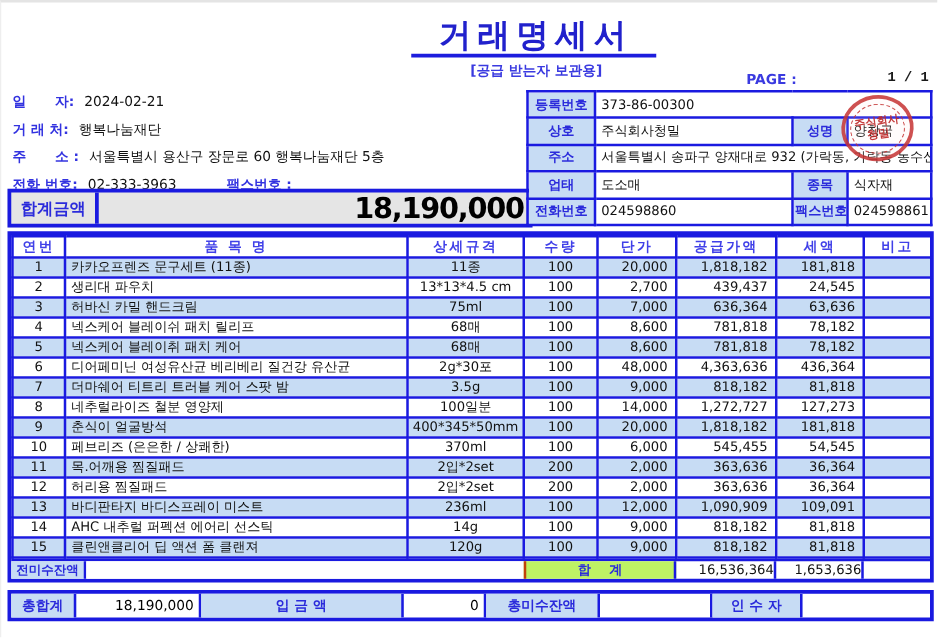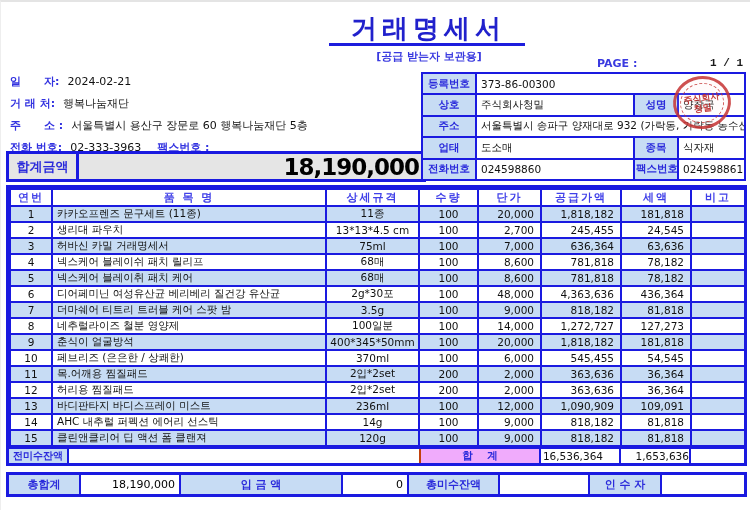--- a/index.html
+++ b/index.html
@@ -20,21 +20,21 @@
     position:absolute; left:318px; top:47px; width:220px; text-align:center;
     font-size:11px; font-weight:bold; color:#3a3ae0;
   }
   .page-label { position:absolute; left:596px; top:55px; font-size:11px; font-weight:bold; color:#3a3ae0; }
   .page-value { position:absolute; left:676px; top:55px; width:66px; text-align:right; font-size:11px; font-weight:bold; color:#1a1a1a;font-family:Liberation Mono, monospace; }
 
   
   .buyer-line { position:absolute; left:9px; font-size:11px; line-height:13px; }
   .buyer-line .lbl { color:#3333e0; font-weight:bold; white-space:pre; }
   .buyer-line .val { color:#111; margin-left:8px; }
-  .buyer-line .lbl2 { color:#3333e0; font-weight:bold; margin-left:16px; white-space:pre; }
+  .buyer-line .lbl2 { color:#3333e0; font-weight:bold; margin-left:40px; white-space:pre; }
 
   .total-box {
     position:absolute; left:5px; top:149px; width:420px; height:31px;
     border:3px solid #1a1ae0; display:flex; align-items:stretch; background:#e5e5e5;
   }
   .total-box .tlabel {
     width:70px; border-right:3px solid #1a1ae0; display:flex; align-items:center; justify-content:center;
     font-size:13px; font-weight:bold; color:#2b2bdb;
   }
   .total-box .tvalue {
@@ -73,35 +73,35 @@
   table.items tr.stripe td { background:#c7dcf4; }
   table.items td:nth-child(1) { text-align:center; }
   table.items td:nth-child(2) { text-align:left; padding-left:4px; }
   table.items td:nth-child(3), table.items td:nth-child(4) { text-align:center; }
   table.items td:nth-child(5), table.items td:nth-child(6), table.items td:nth-child(7) { text-align:right; padding-right:6px; }
 
   .sum-row { display:flex; height:16px; border-top:2px solid #1a1ae0; font-size:10.5px; }
   .sum-row > div { display:flex; align-items:center; }
   .sum-cell-prev { width:60px; background:#c7dcf4; color:#2b2bdb; font-weight:bold; justify-content:center; border-right:2px solid #1a1ae0; font-size:10px; }
   .sum-cell-gap { flex:1; background:#fff; }
-  .sum-cell-label { width:122px; background:#f0abfc; color:#2b2bdb; font-weight:bold; justify-content:center; border-left:2px solid #c2410c; border-right:2px solid #1a1ae0; white-space:pre; }
-  .sum-cell-supply { width:80px; justify-content:flex-end; padding-right:16px; border-right:2px solid #1a1ae0; }
+  .sum-cell-label { width:122px; background:#bef264; color:#2b2bdb; font-weight:bold; justify-content:center; border-left:2px solid #c2410c; border-right:2px solid #1a1ae0; white-space:pre; }
+  .sum-cell-supply { width:80px; justify-content:flex-end; padding-right:0; border-right:2px solid #1a1ae0; }
   .sum-cell-tax { width:70px; justify-content:flex-end; padding-right:0; border-right:2px solid #1a1ae0; }
   .sum-cell-note { width:53px; }
 
   
   .footer-row {
     position:absolute; left:5px; top:470px; width:741px; height:25px;
     border:3px solid #1a1ae0; display:flex; font-size:11px; background:#fff;
   }
   .footer-row > div { display:flex; align-items:center; border-right:2px solid #1a1ae0; }
   .footer-row > div:last-child { border-right:none; }
   .footer-row .flbl { background:#c7dcf4; color:#2b2bdb; font-weight:bold; justify-content:center; white-space:pre; }
   .footer-row .fval { justify-content:flex-end; padding-right:4px; color:#000; }
-  .fw-a{width:72px;} .fw-b{width:100px;} .fw-c{width:162px;} .fw-d{width:66px;}
+  .fw-a{width:52px;} .fw-b{width:100px;} .fw-c{width:162px;} .fw-d{width:66px;}
   .fw-e{width:91px;} .fw-f{width:90px;} .fw-g{width:72px;} .fw-h{flex:1;}
 </style>
 </head>
 <body>
 
 <div class="page">
 
   <div class="title">거래명세서</div>
   <div class="title-underline"></div>
   <div class="subtitle">[공급 받는자 보관용]</div>
@@ -203,28 +203,28 @@
             <td>181,818</td>
             <td></td>
           </tr>
 
           <tr>
             <td>2</td>
             <td>생리대 파우치</td>
             <td>13*13*4.5 cm</td>
             <td>100</td>
             <td>2,700</td>
-            <td>245,455</td>
+            <td>439,437</td>
             <td>24,545</td>
             <td></td>
           </tr>
 
           <tr class="stripe">
             <td>3</td>
-            <td>허바신 카밀 거래명세서</td>
+            <td>허바신 카밀 핸드크림</td>
             <td>75ml</td>
             <td>100</td>
             <td>7,000</td>
             <td>636,364</td>
             <td>63,636</td>
             <td></td>
           </tr>
 
           <tr>
             <td>4</td>

